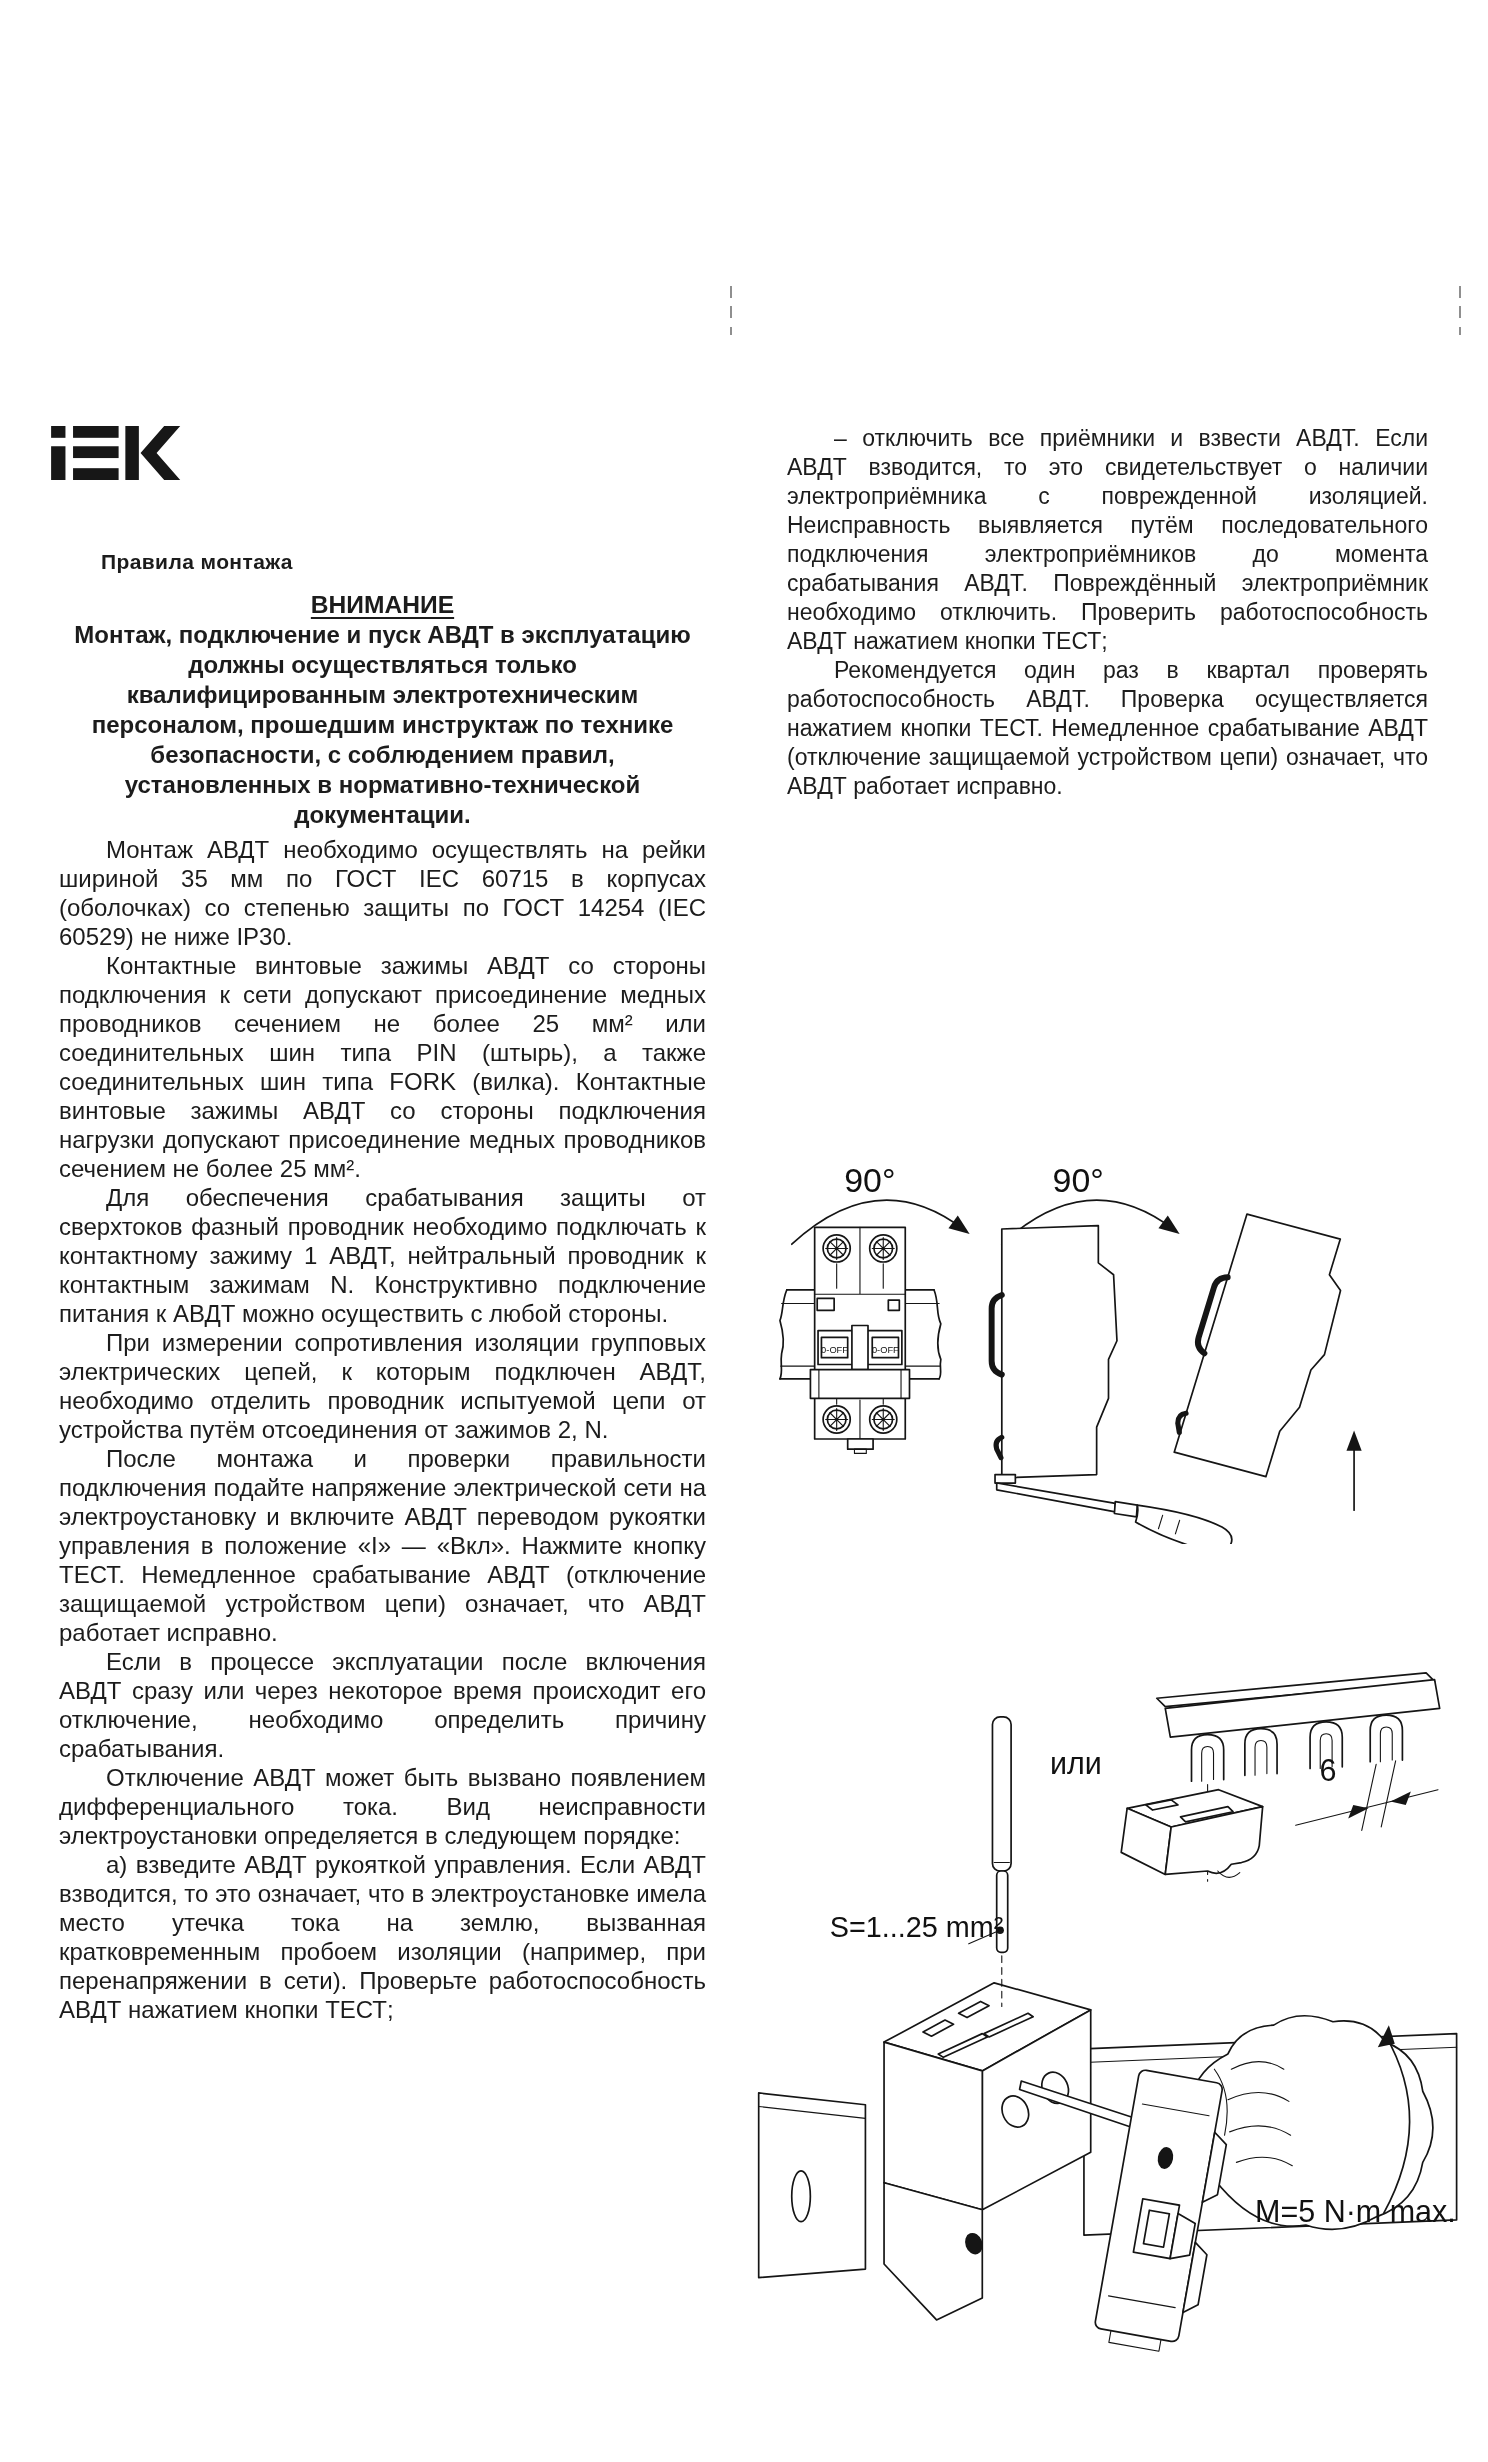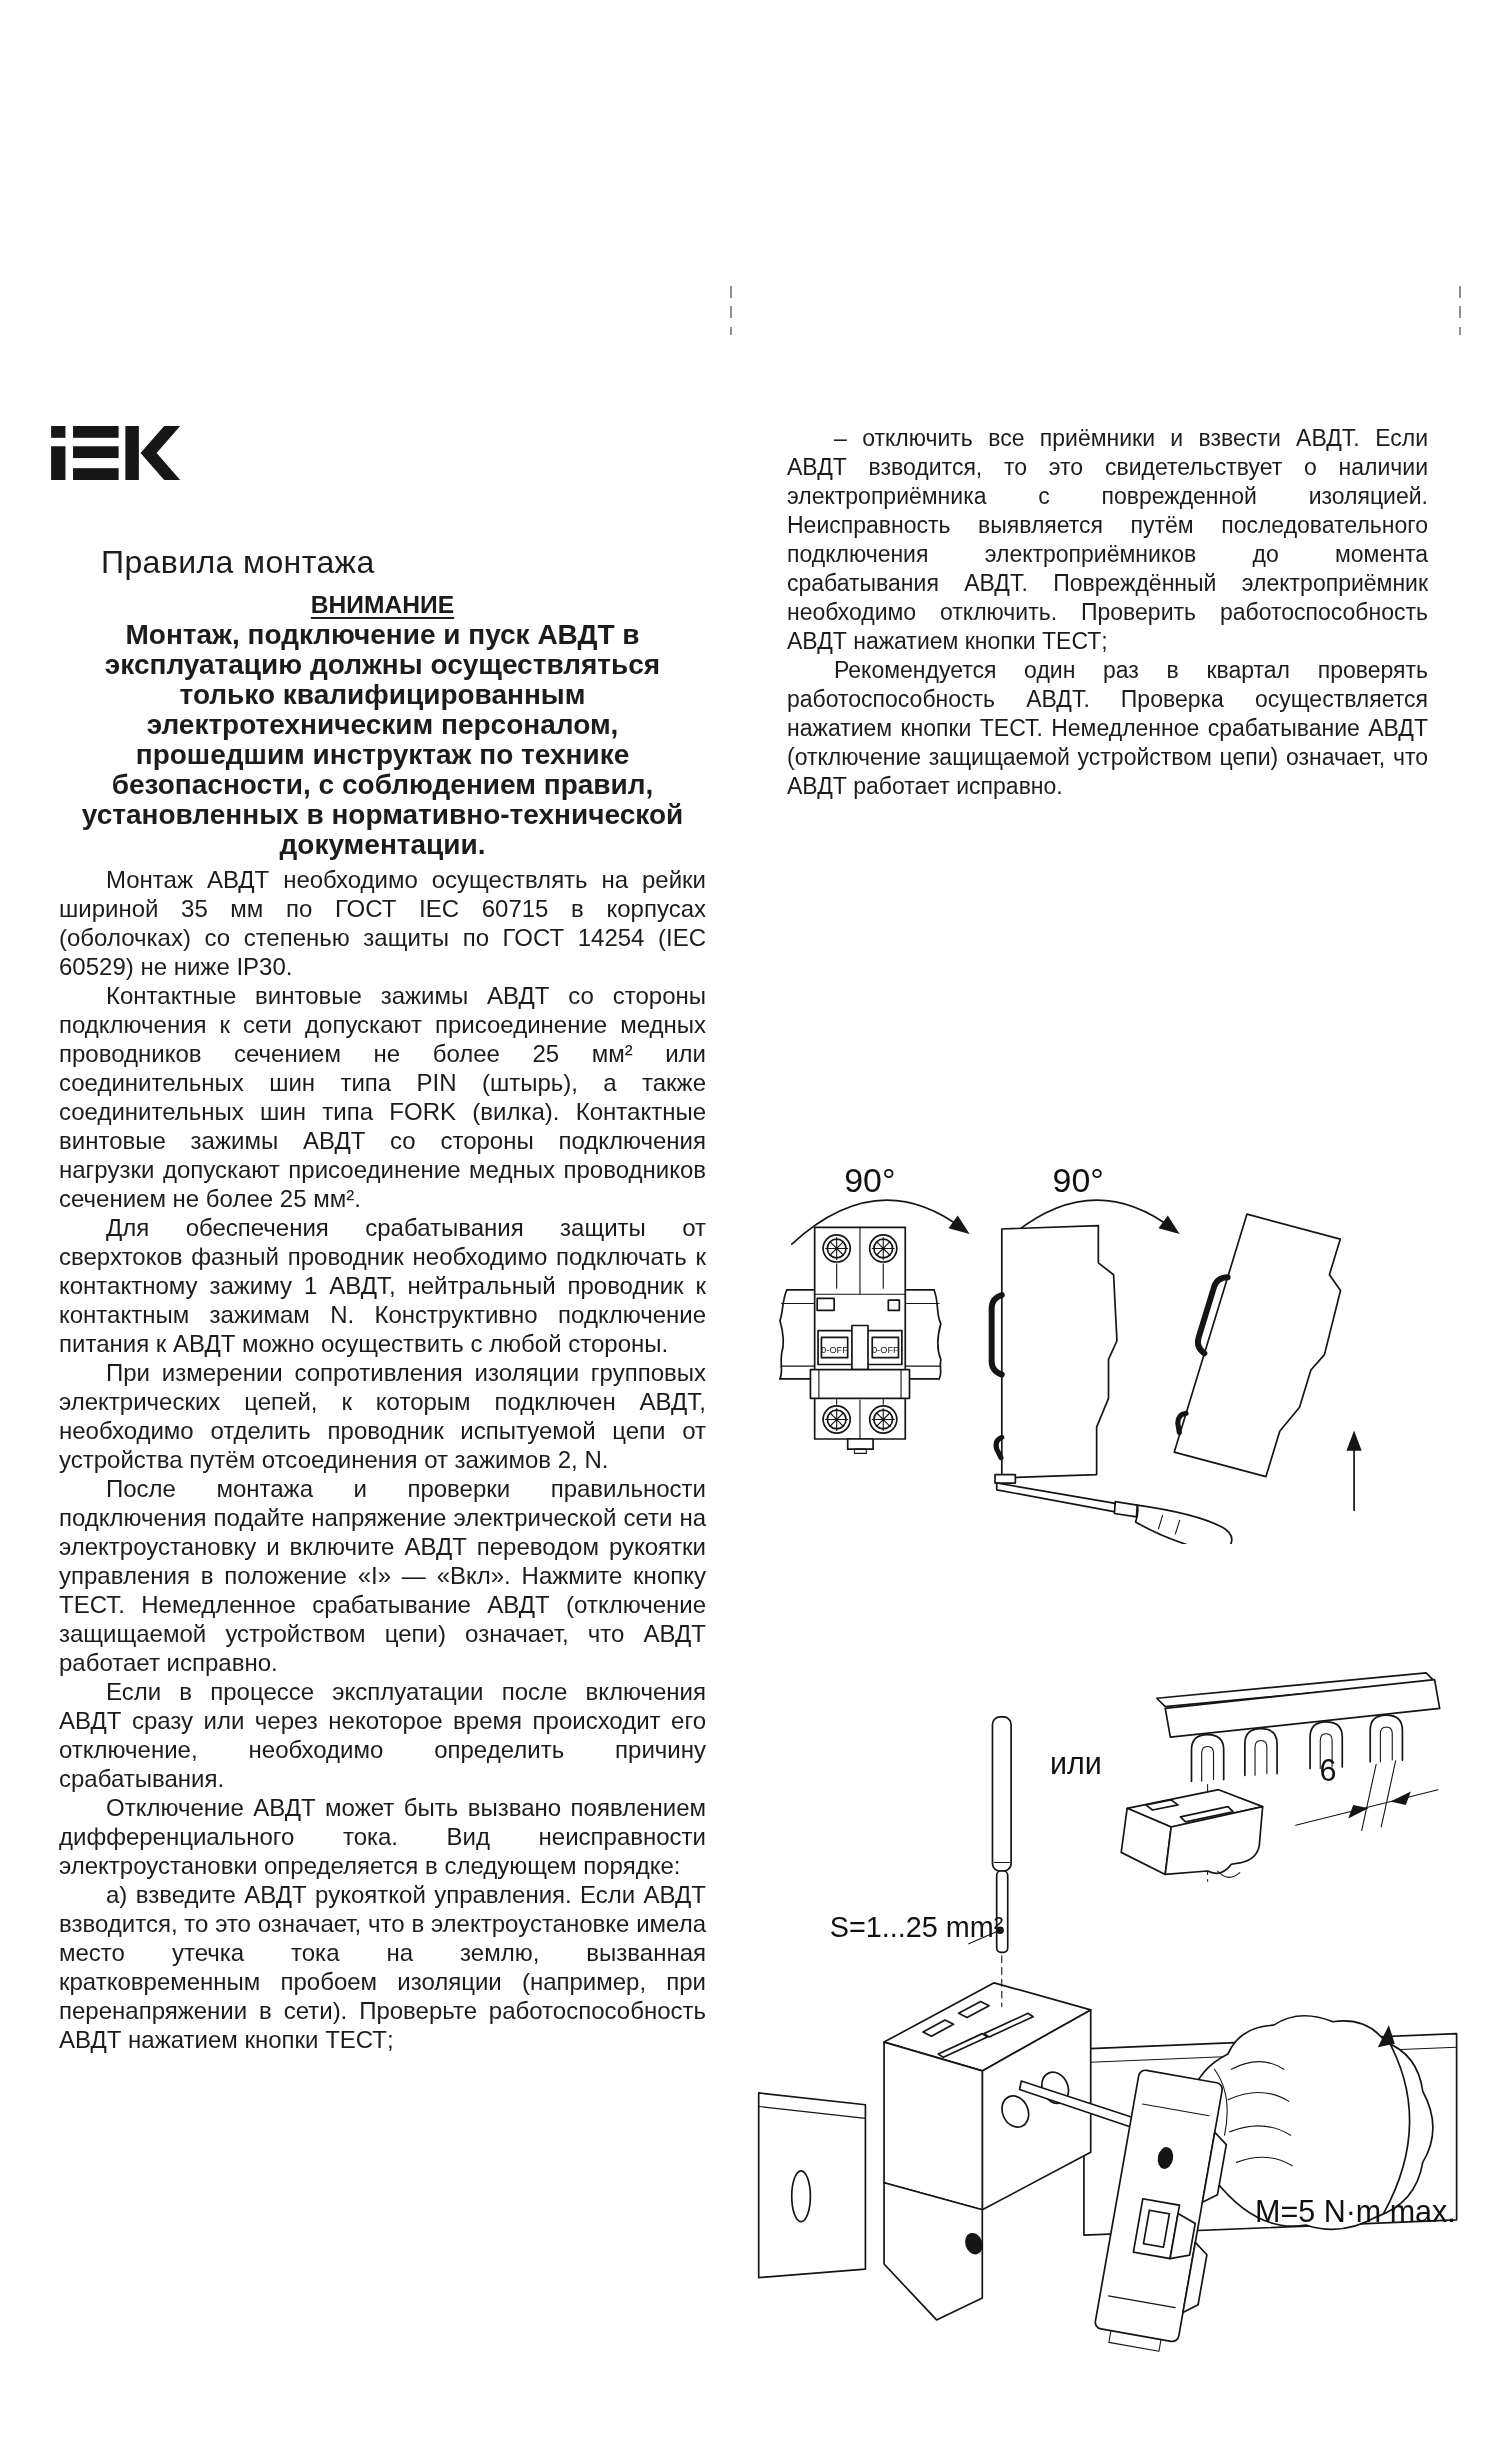--- a/index.html
+++ b/index.html
@@ -4,24 +4,24 @@
 <style>
   html,body{margin:0;padding:0;background:#e8e8e8;}
   .page{position:relative;width:1489px;height:2462px;background:#ffffff;
         font-family:"Liberation Sans",sans-serif;color:#1c1c1c;overflow:hidden;}
   .crop-mark{position:absolute;top:286px;width:1.7px;height:49px;
      background:repeating-linear-gradient(to bottom,#8f8f8f 0 12px,transparent 12px 20.3px);}
   .logo{position:absolute;left:51px;top:426px;}
   .col{position:absolute;}
   .col-left{left:59px;top:547px;width:647px;}
   .col-right{left:787px;top:424px;width:641px;}
-  .page-title{font-size:32px;font-weight:normal;margin:0 0 10px 42px;line-height:30.5px;letter-spacing:0.4px;}
+  .page-title{font-size:21px;font-weight:bold;margin:0 0 10px 42px;line-height:30.5px;letter-spacing:0.4px;}
   .attention-title{font-size:24.6px;font-weight:bold;text-align:center;margin:12px 0 0 0;
       line-height:29px;text-decoration:underline;text-underline-offset:4.2px;}
-  .attention-text{font-size:28px;font-weight:bold;text-align:center;margin:1.7px 0 0 0;line-height:30px;}
+  .attention-text{font-size:24px;font-weight:bold;text-align:center;margin:1.7px 0 0 0;line-height:30px;}
   .paras{margin-top:5.1px;}
   .paras p{margin:0;font-size:24px;line-height:29px;text-align:justify;text-indent:47px;}
   .col-right .paras{margin-top:0;}
   .col-right .paras p{font-size:23px;line-height:29px;}
   .diagram{position:absolute;}
   .dg-line{stroke:#151515;stroke-width:2;fill:none;stroke-linejoin:round;stroke-linecap:round;}
   .dg-white{fill:#ffffff;}
   .dg-thin{stroke-width:1.3;}
   .dg-black{fill:#151515;stroke:none;}
   .dg-label{font-family:"Liberation Sans",sans-serif;fill:#111;stroke:none;}

